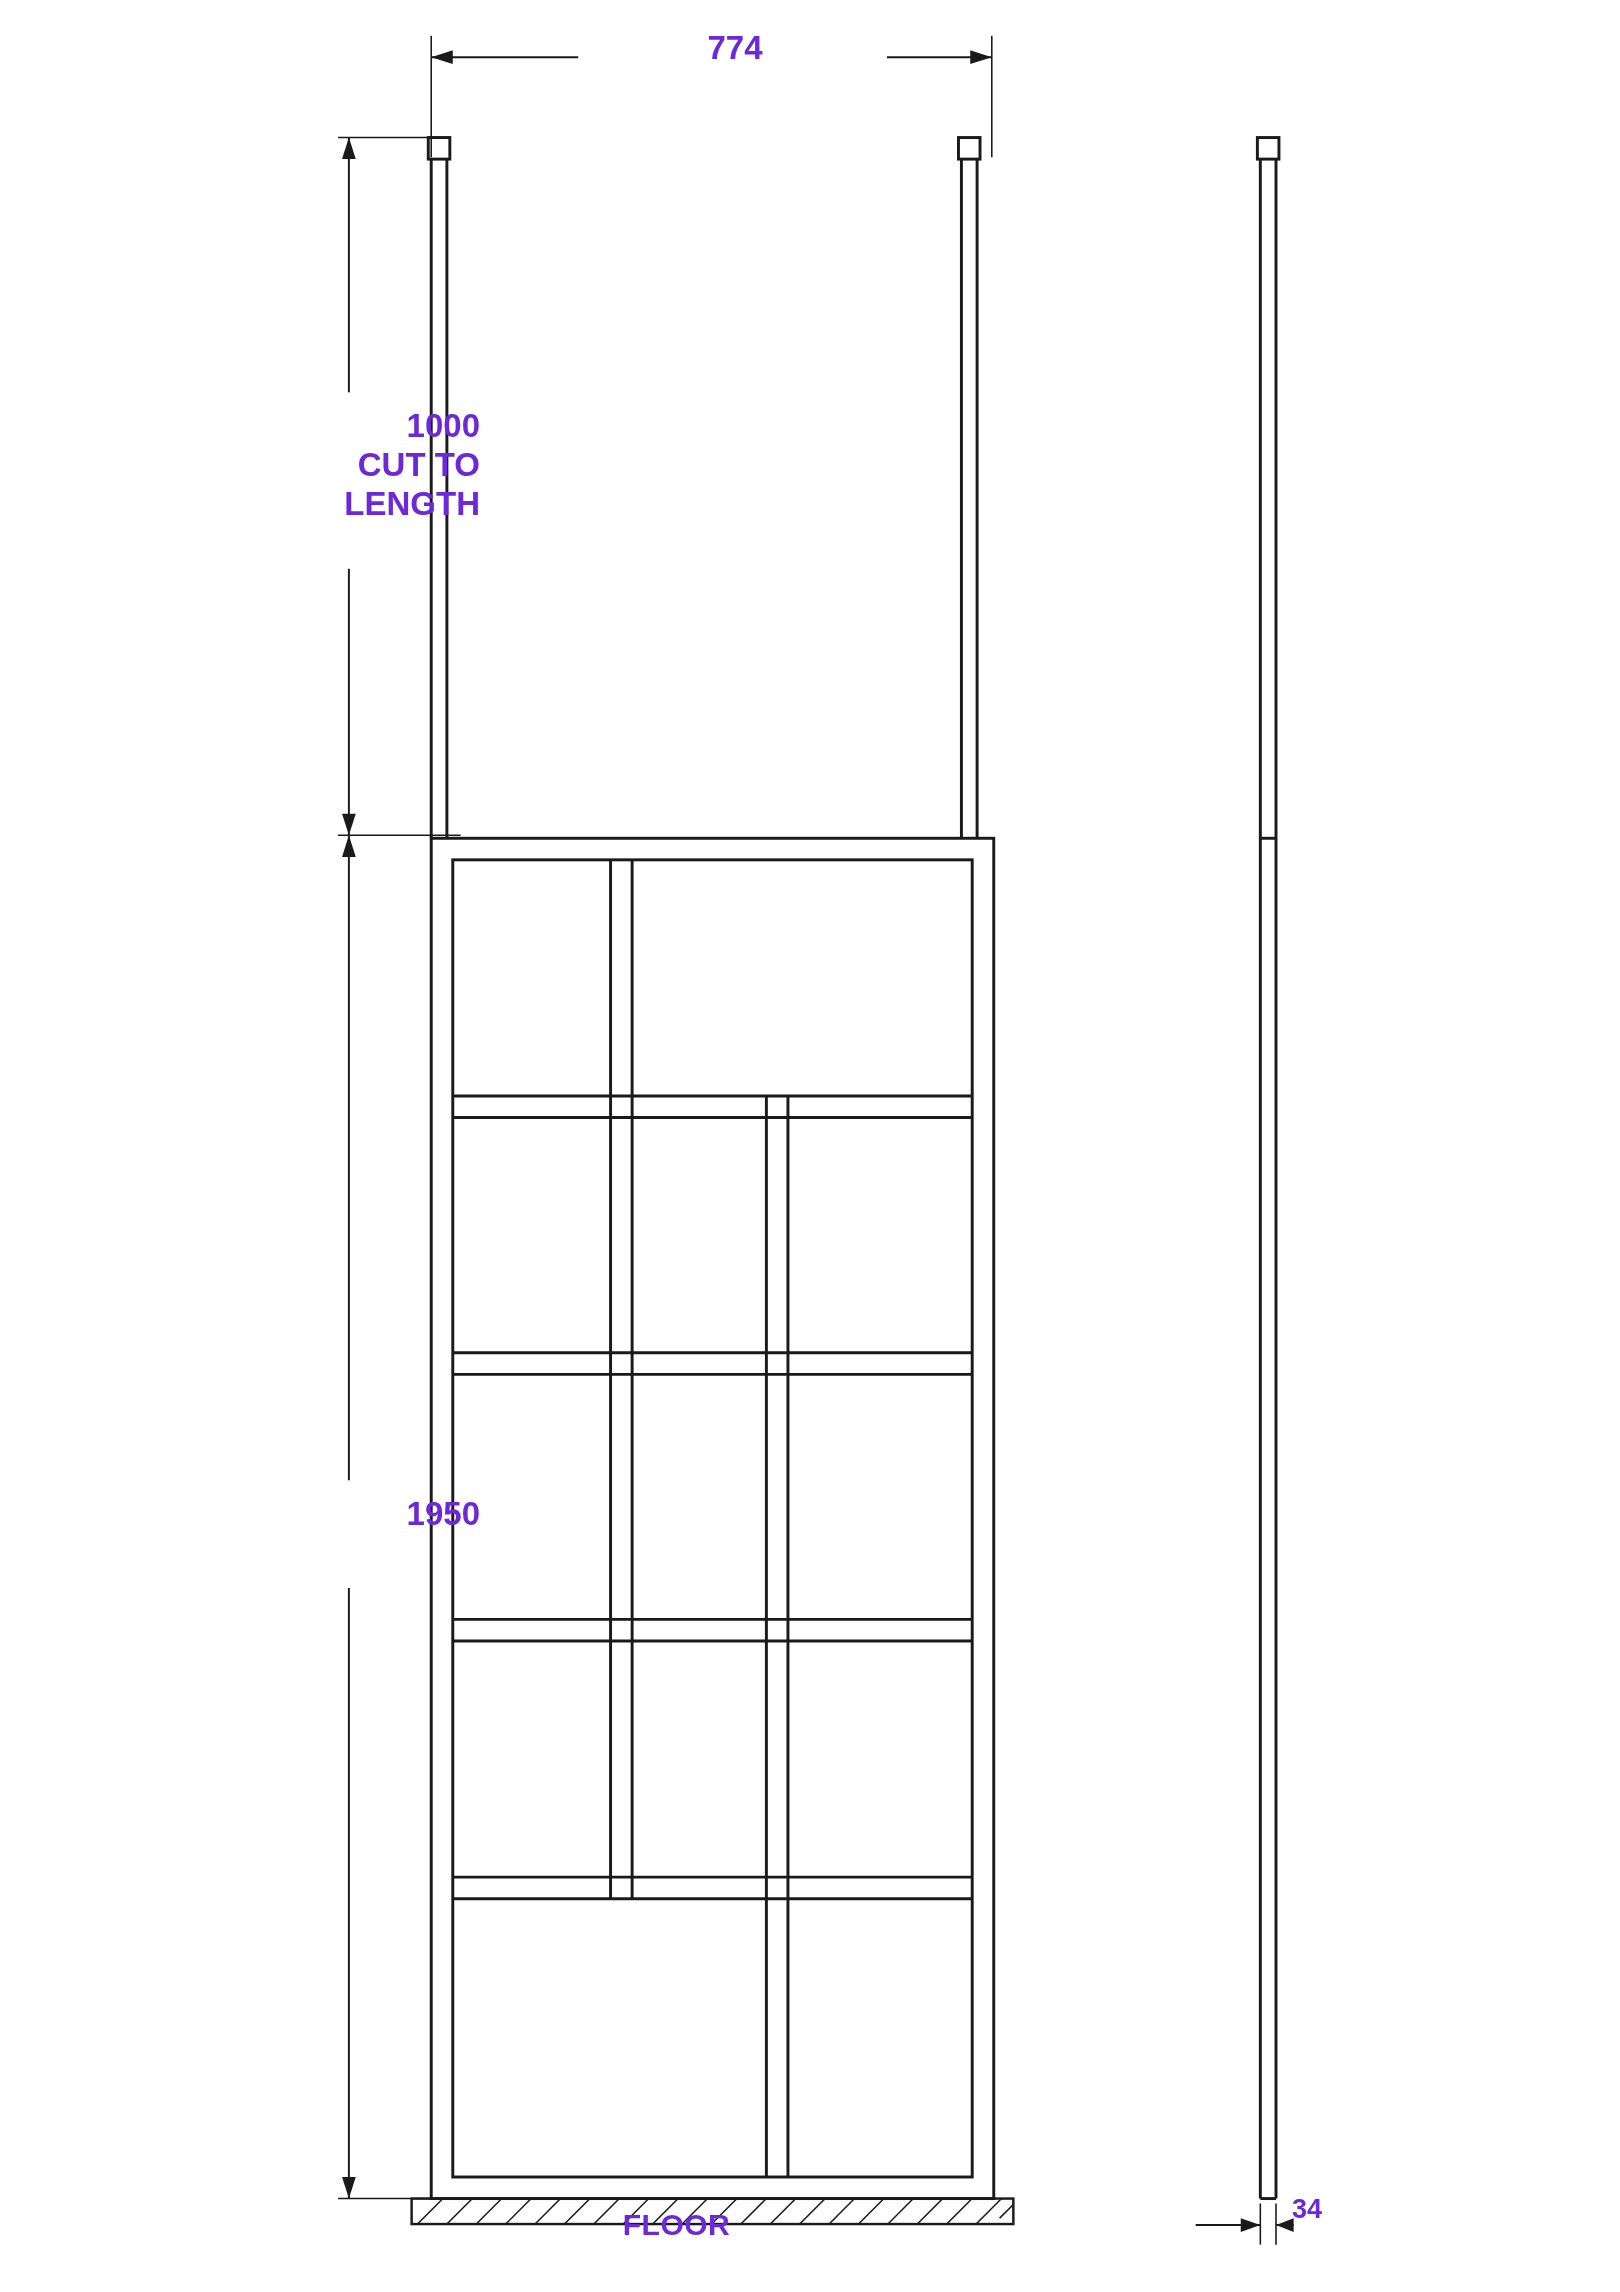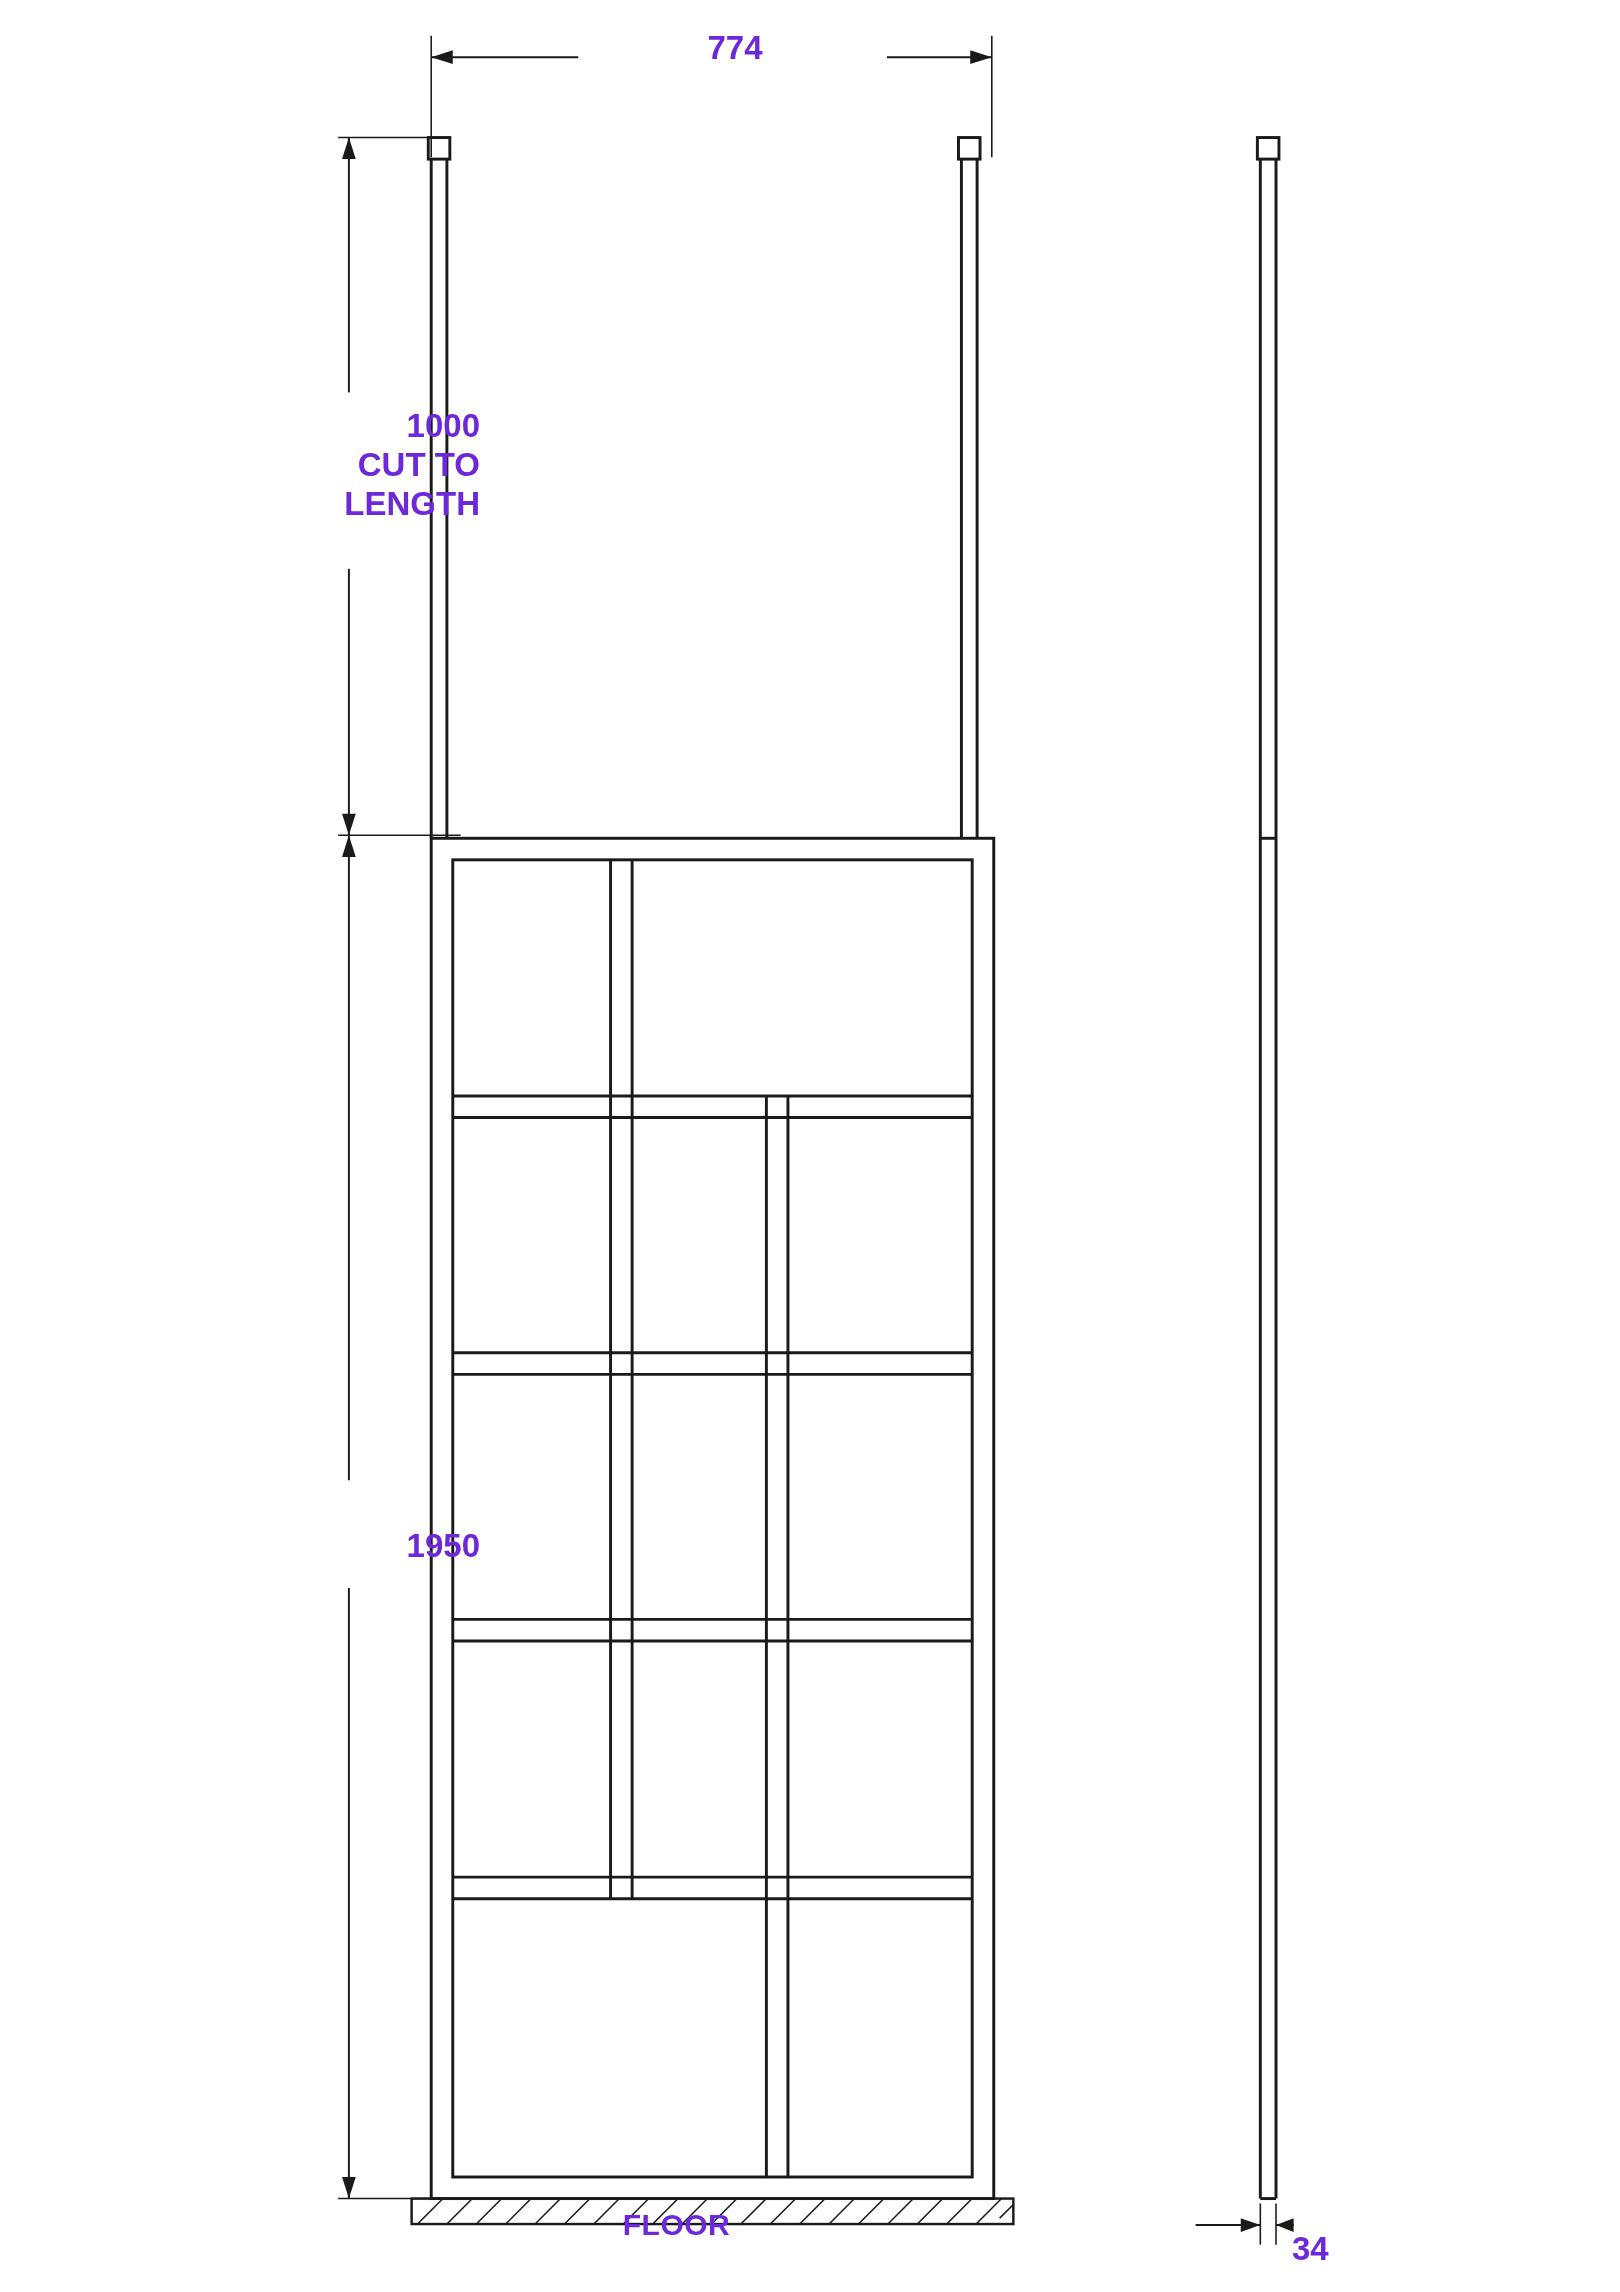--- a/index.html
+++ b/index.html
@@ -43,29 +43,27 @@
     width: 255px;
     font-size: 33px;
     text-align: right;
   }
   #label-main {
     left: 225px;
     top: 1495px;
     width: 255px;
     font-size: 33px;
     text-align: right;
-    margin-top: 32px;
   }
   #label-thickness {
     left: 1292px;
     top: 2194px;
     width: 118px;
-    font-size: 33px;
+    font-size: 27px;
     text-align: left;
-    margin-top: 36px;
   }
   #label-floor {
     left: 549px;
     top: 2207px;
     width: 255px;
     font-size: 30px;
     text-align: center;
     letter-spacing: 0.5px;
   }
 </style>

